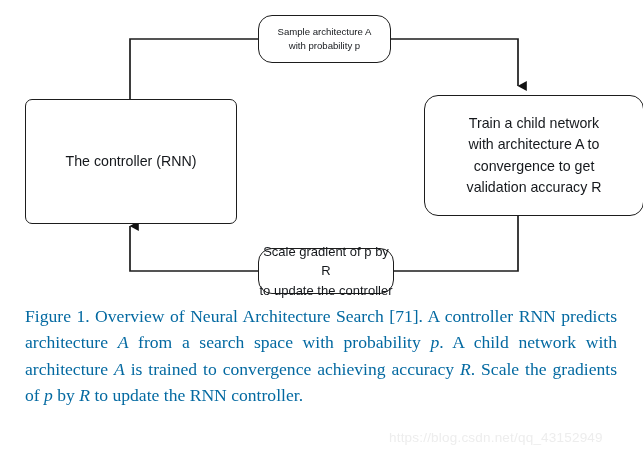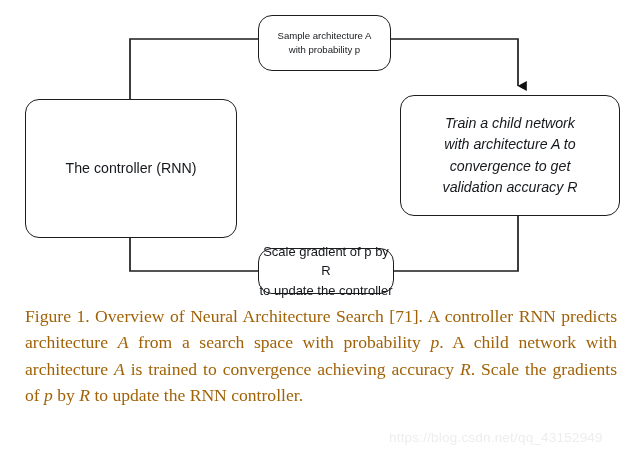--- a/index.html
+++ b/index.html
@@ -48,46 +48,46 @@
     display: block;
     white-space: pre-line;
     color: #15181c;
   }
 
   
   #node-controller {
     left: 25px;
     top: 99px;
     width: 212px;
-    height: 139px;
+    height: 125px;
+    border-radius: 7px;
   }
   #node-controller .node-label {
     font-size: 14.2px;
     line-height: 1.35;
   }
 
   
   #node-train-child {
-    left: 400px;
+    left: 424px;
     top: 95px;
     width: 220px;
     height: 121px;
-    font-style: italic;
   }
   #node-train-child .node-label {
     font-size: 14.2px;
     line-height: 1.48;
   }
 
   
   #node-sample {
     left: 258px;
     top: 15px;
     width: 133px;
-    height: 56px;
+    height: 48px;
   }
   #node-sample .node-label {
     font-size: 9.6px;
     line-height: 1.5;
   }
 
   
   #node-scale-gradient {
     left: 258px;
     top: 248px;
@@ -101,21 +101,21 @@
 
   
   #caption {
     position: absolute;
     left: 25px;
     top: 303px;
     width: 592px;
     font-family: "Liberation Serif", serif;
     font-size: 17.6px;
     line-height: 26.4px;
-    color: #a16207;
+    color: #0369a1;
     text-align: justify;
     text-justify: inter-word;
   }
   #caption .math {
     font-style: italic;
     font-family: "Liberation Serif", serif;
   }
 
   
   #watermark {

